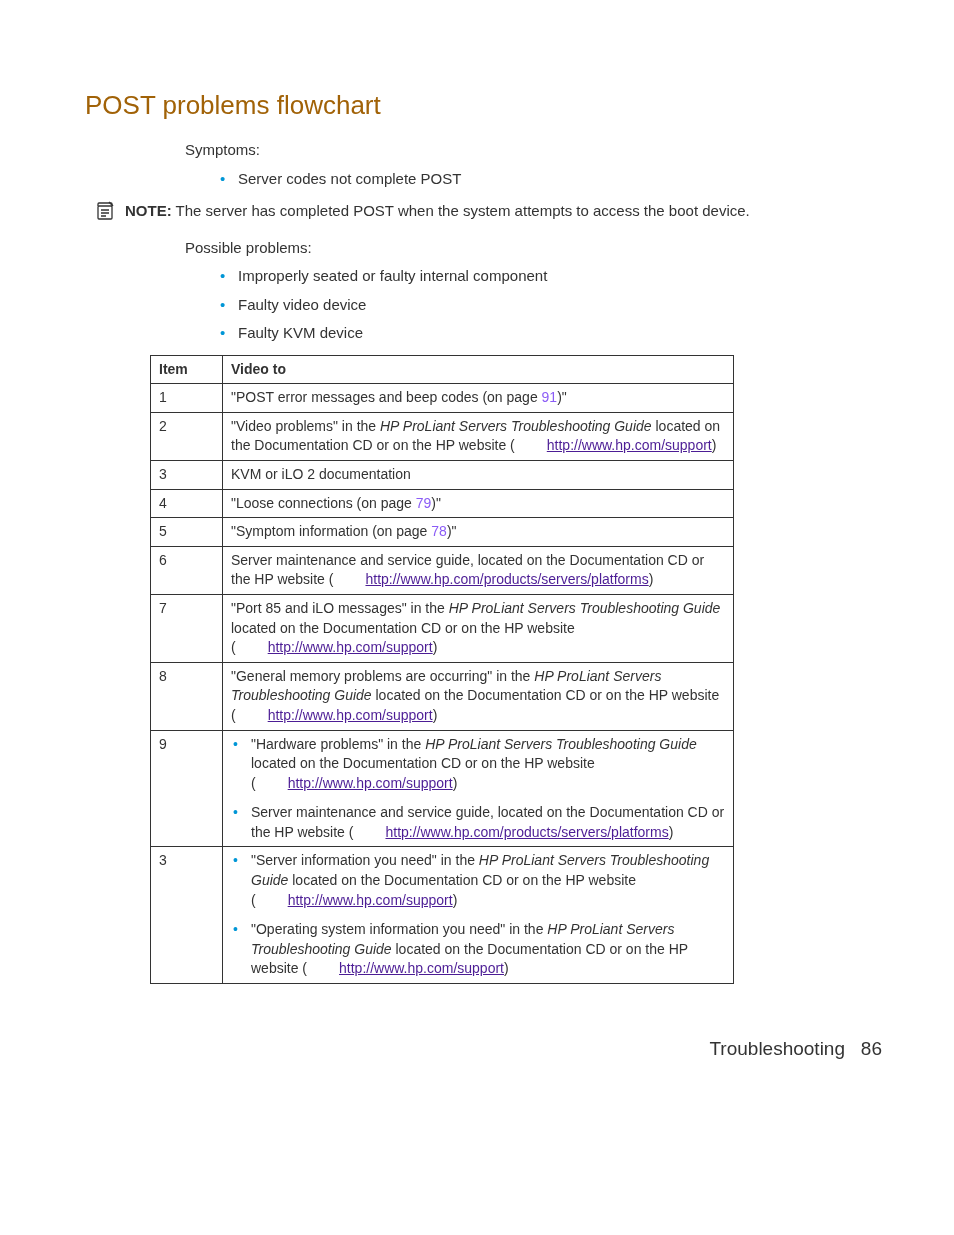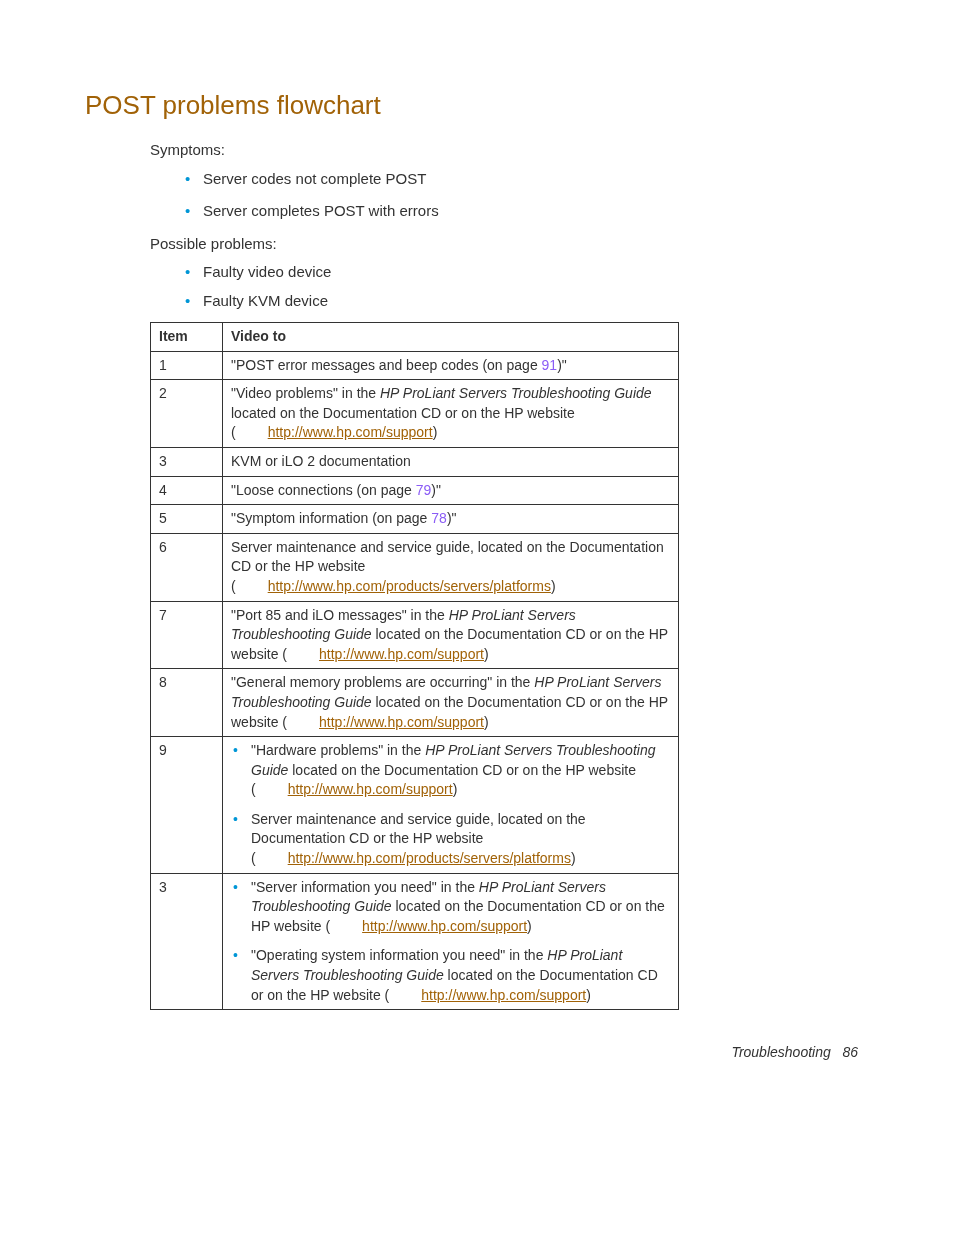--- a/index.html
+++ b/index.html
@@ -17,21 +17,21 @@
     position: relative;
     box-sizing: border-box;
   }
   h1 {
     color: #a16207;
     font-weight: normal;
     font-size: 26px;
     margin: 0 0 18px 0;
   }
   .body-text {
-    margin-left: 65px;
+    margin-left: 100px;
     line-height: 1.5;
   }
   .body-text p { margin: 6px 0; }
   ul.bullets {
     list-style: none;
     padding-left: 35px;
     margin: 4px 0 10px 0;
   }
   ul.bullets li {
     position: relative;
@@ -56,36 +56,36 @@
   .note-icon {
     font-size: 18px;
     line-height: 1.2;
     color: #333;
     flex-shrink: 0;
     padding-top: 1px;
   }
   .note-label { font-weight: bold; }
   table {
     border-collapse: collapse;
-    width: 529px;
+    width: 584px;
     margin: 10px 0 0 65px;
     font-size: 14px;
   }
   th, td {
     border: 1px solid #333;
     padding: 4px 8px;
     text-align: left;
     vertical-align: top;
     line-height: 1.4;
   }
   th { font-weight: bold; }
   th.item-col, td.item-col { width: 55px; }
   .italic { font-style: italic; }
   a.link {
-    color: #a16207;
+    color: #4c1d95;
     text-decoration: underline;
     padding-left: 32px;
   }
   .page-ref { color: #8b5cf6; }
   ul.cell-bullets {
     list-style: none;
     padding-left: 0;
     margin: 0;
   }
   ul.cell-bullets li {
@@ -97,46 +97,56 @@
   ul.cell-bullets li::before {
     content: "•";
     color: #0096d6;
     position: absolute;
     left: 2px;
     font-size: 14px;
   }
   .footer {
     position: absolute;
     bottom: 40px;
-    right: 96px;
-    font-size: 14px;
-    font-style: italic;
+    right: 72px;
+    font-size: 19px;
   }
 </style>
 </head>
 <body>
 
 <div class="page">
 
   <h1>POST problems flowchart</h1>
 
   <div class="body-text">
     <p>Symptoms:</p>
     <ul class="bullets">
       <li>Server codes not complete POST</li>
     </ul>
   </div>
 
+  <div class="note-block">
+    <span class="note-icon">
+      <svg width="22" height="20" viewBox="0 0 22 20">
+          <g fill="none" stroke="#333" stroke-width="1.3">
+            <rect x="3" y="5" width="14" height="13" rx="1"></rect>
+            <path d="M3 5 L3 3 Q3 2 4 2 L16 2 Q17 2 17 3 L17 5"></path>
+            <path d="M6 9 H14 M6 12 H14 M6 15 H11"></path>
+            <path d="M14 1 L18 5" stroke-width="1.5"></path>
+          </g>
+        </svg>
+    </span>
+    <span><span class="note-label">NOTE:</span> <span>The server has completed POST when the system attempts to access the boot device.</span></span>
+  </div>
 
   <div class="body-text">
-    <ul class="bullets">
-      <li>Server completes POST with errors</li>
-    </ul>
     <p>Possible problems:</p>
     <ul class="bullets">
+      <li>Improperly seated or faulty internal component</li>
       <li>Faulty video device</li>
       <li>Faulty KVM device</li>
     </ul>
   </div>
 
   <table>
     <tbody>
         <tr>
       <th class="item-col">Item</th>
       <th>Video to</th>

